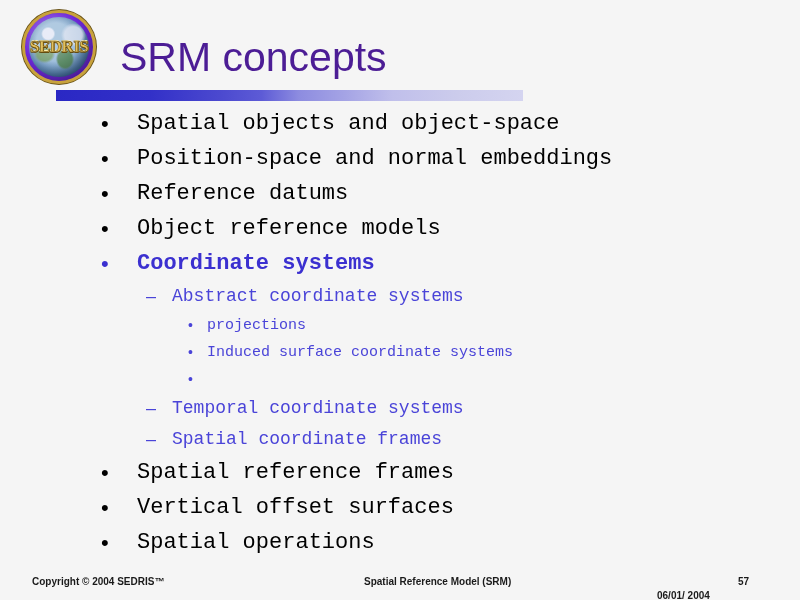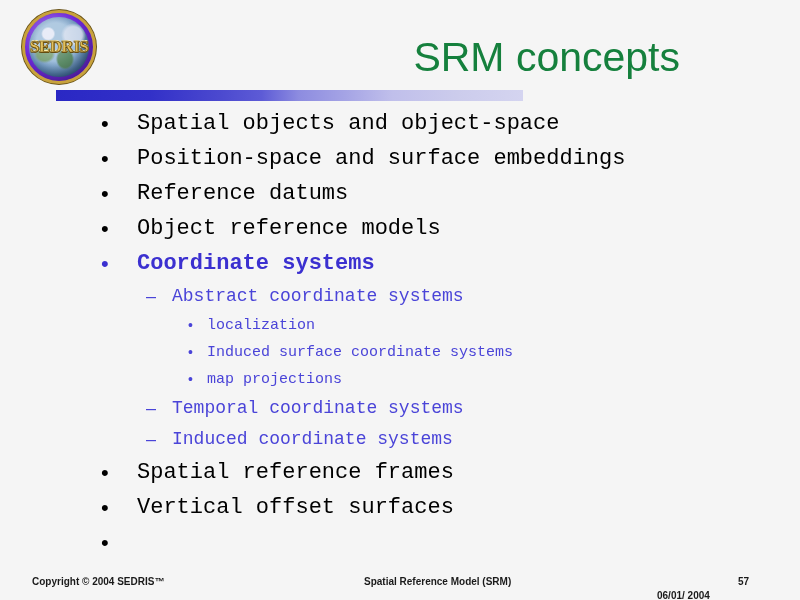--- a/index.html
+++ b/index.html
@@ -70,24 +70,24 @@
     text-shadow: 0 1px 0 #6b4f10, 1px 0 0 #8a6a18, 0 -1px 0 #fff0b0;
     -webkit-text-stroke: 0.4px #5a4210;
   }
 
   
   .title {
     position: absolute;
     left: 120px;
     top: 34px;
     width: 560px;
-    text-align: right;
+    text-align: left;
     font-size: 41px;
     line-height: 46px;
-    color: #15803d;
+    color: #4c1d95;
     white-space: nowrap;
   }
 
   
   .rule {
     position: absolute;
     left: 56px;
     top: 90px;
     width: 467px;
     height: 11px;
@@ -237,68 +237,68 @@
 
   <div class="rule"></div>
 
   <div class="content" id="bullet-list">
       <div class="row lvl1">
         <span class="marker">•</span>
         <span class="text">Spatial objects and object-space</span>
       </div>
       <div class="row lvl1">
         <span class="marker">•</span>
-        <span class="text">Position-space and surface embeddings</span>
+        <span class="text">Position-space and normal embeddings</span>
       </div>
       <div class="row lvl1">
         <span class="marker">•</span>
         <span class="text">Reference datums</span>
       </div>
       <div class="row lvl1">
         <span class="marker">•</span>
         <span class="text">Object reference models</span>
       </div>
       <div class="row lvl1 accent">
         <span class="marker">•</span>
         <span class="text">Coordinate systems</span>
       </div>
       <div class="row lvl2">
         <span class="marker">–</span>
         <span class="text">Abstract coordinate systems</span>
       </div>
       <div class="row lvl3">
         <span class="marker">•</span>
-        <span class="text">localization</span>
+        <span class="text">projections</span>
       </div>
       <div class="row lvl3">
         <span class="marker">•</span>
         <span class="text">Induced surface coordinate systems</span>
       </div>
       <div class="row lvl3">
         <span class="marker">•</span>
-        <span class="text">map projections</span>
       </div>
       <div class="row lvl2">
         <span class="marker">–</span>
         <span class="text">Temporal coordinate systems</span>
       </div>
       <div class="row lvl2">
         <span class="marker">–</span>
-        <span class="text">Induced coordinate systems</span>
+        <span class="text">Spatial coordinate frames</span>
       </div>
       <div class="row lvl1">
         <span class="marker">•</span>
         <span class="text">Spatial reference frames</span>
       </div>
       <div class="row lvl1">
         <span class="marker">•</span>
         <span class="text">Vertical offset surfaces</span>
       </div>
       <div class="row lvl1">
         <span class="marker">•</span>
+        <span class="text">Spatial operations</span>
       </div>
     </div>
 
   <div class="footer">
     <div class="footer-copyright">Copyright © 2004 SEDRIS™</div>
     <div class="footer-center">Spatial Reference Model (SRM)</div>
     <div class="footer-date">06/01/ 2004</div>
     <div class="footer-page">57</div>
   </div>
 

